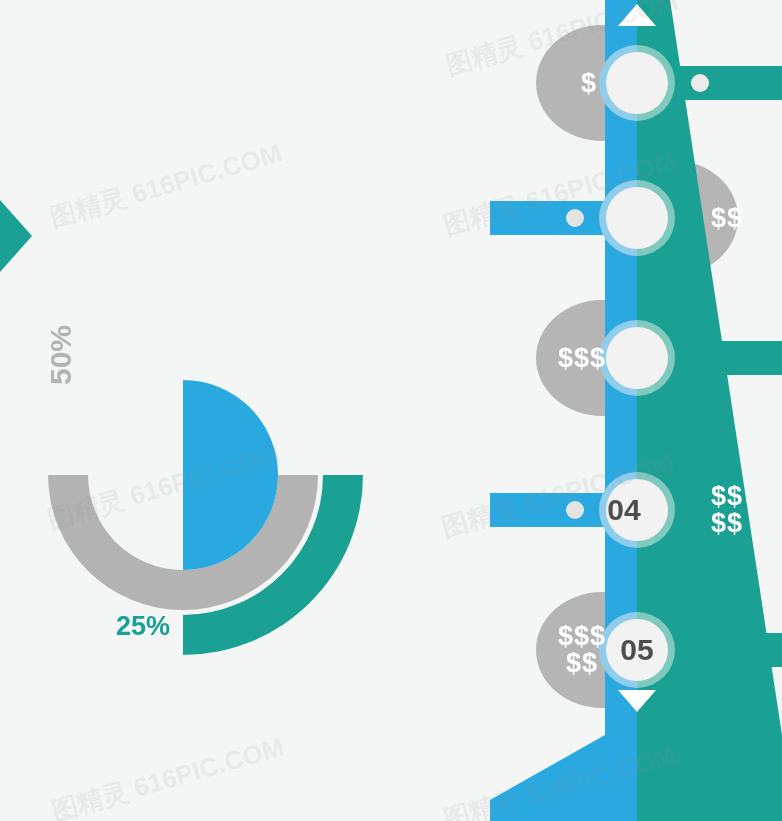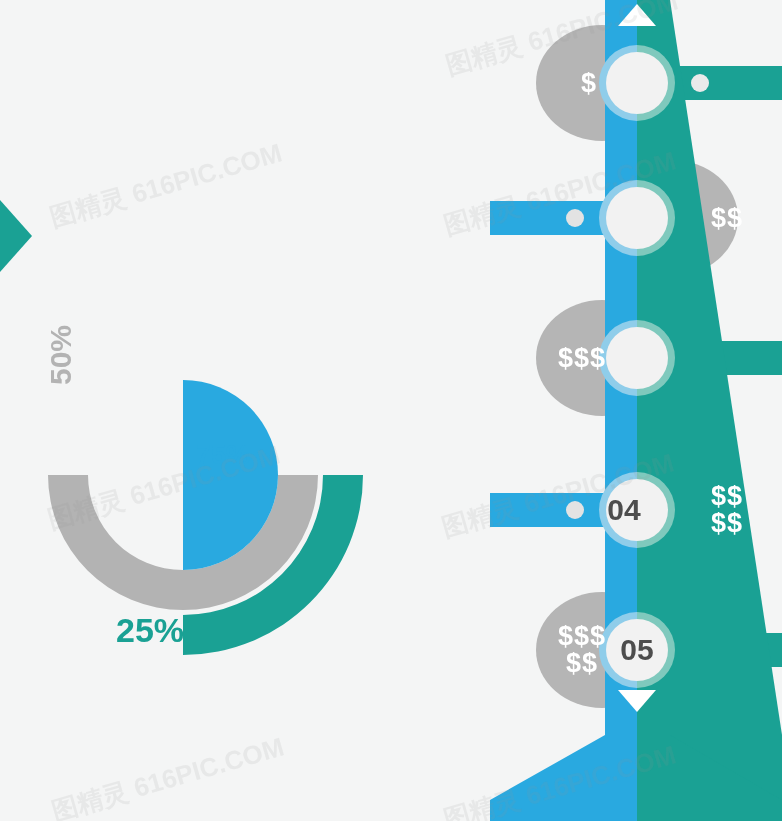--- a/index.html
+++ b/index.html
@@ -26,21 +26,21 @@
     color:#1aa194;line-height:70px;
   }
   .chart-svg{position:absolute;left:0;top:0;}
   .lbl{position:absolute;font-weight:bold;}
   .lbl-50{
     left:44px;top:385px;font-size:30px;color:#b3b3b3;
     transform:rotate(-90deg);transform-origin:left top;
     white-space:nowrap;
   }
   .lbl-75{left:196px;top:440px;font-size:27px;color:#29a9e0;}
-  .lbl-25{left:116px;top:611px;font-size:34px;color:#1aa194;}
+  .lbl-25{left:116px;top:611px;font-size:27px;color:#1aa194;}
 
   
   .tl{position:absolute;left:490px;top:0;width:292px;height:821px;}
   .tl-svg{position:absolute;left:0;top:0;}
   .circ-num{
     position:absolute;width:64px;height:64px;line-height:64px;
     text-align:center;font-size:30px;font-weight:bold;color:#4d4d4d;
     left:0;top:0;pointer-events:none;
   }
   .money{

